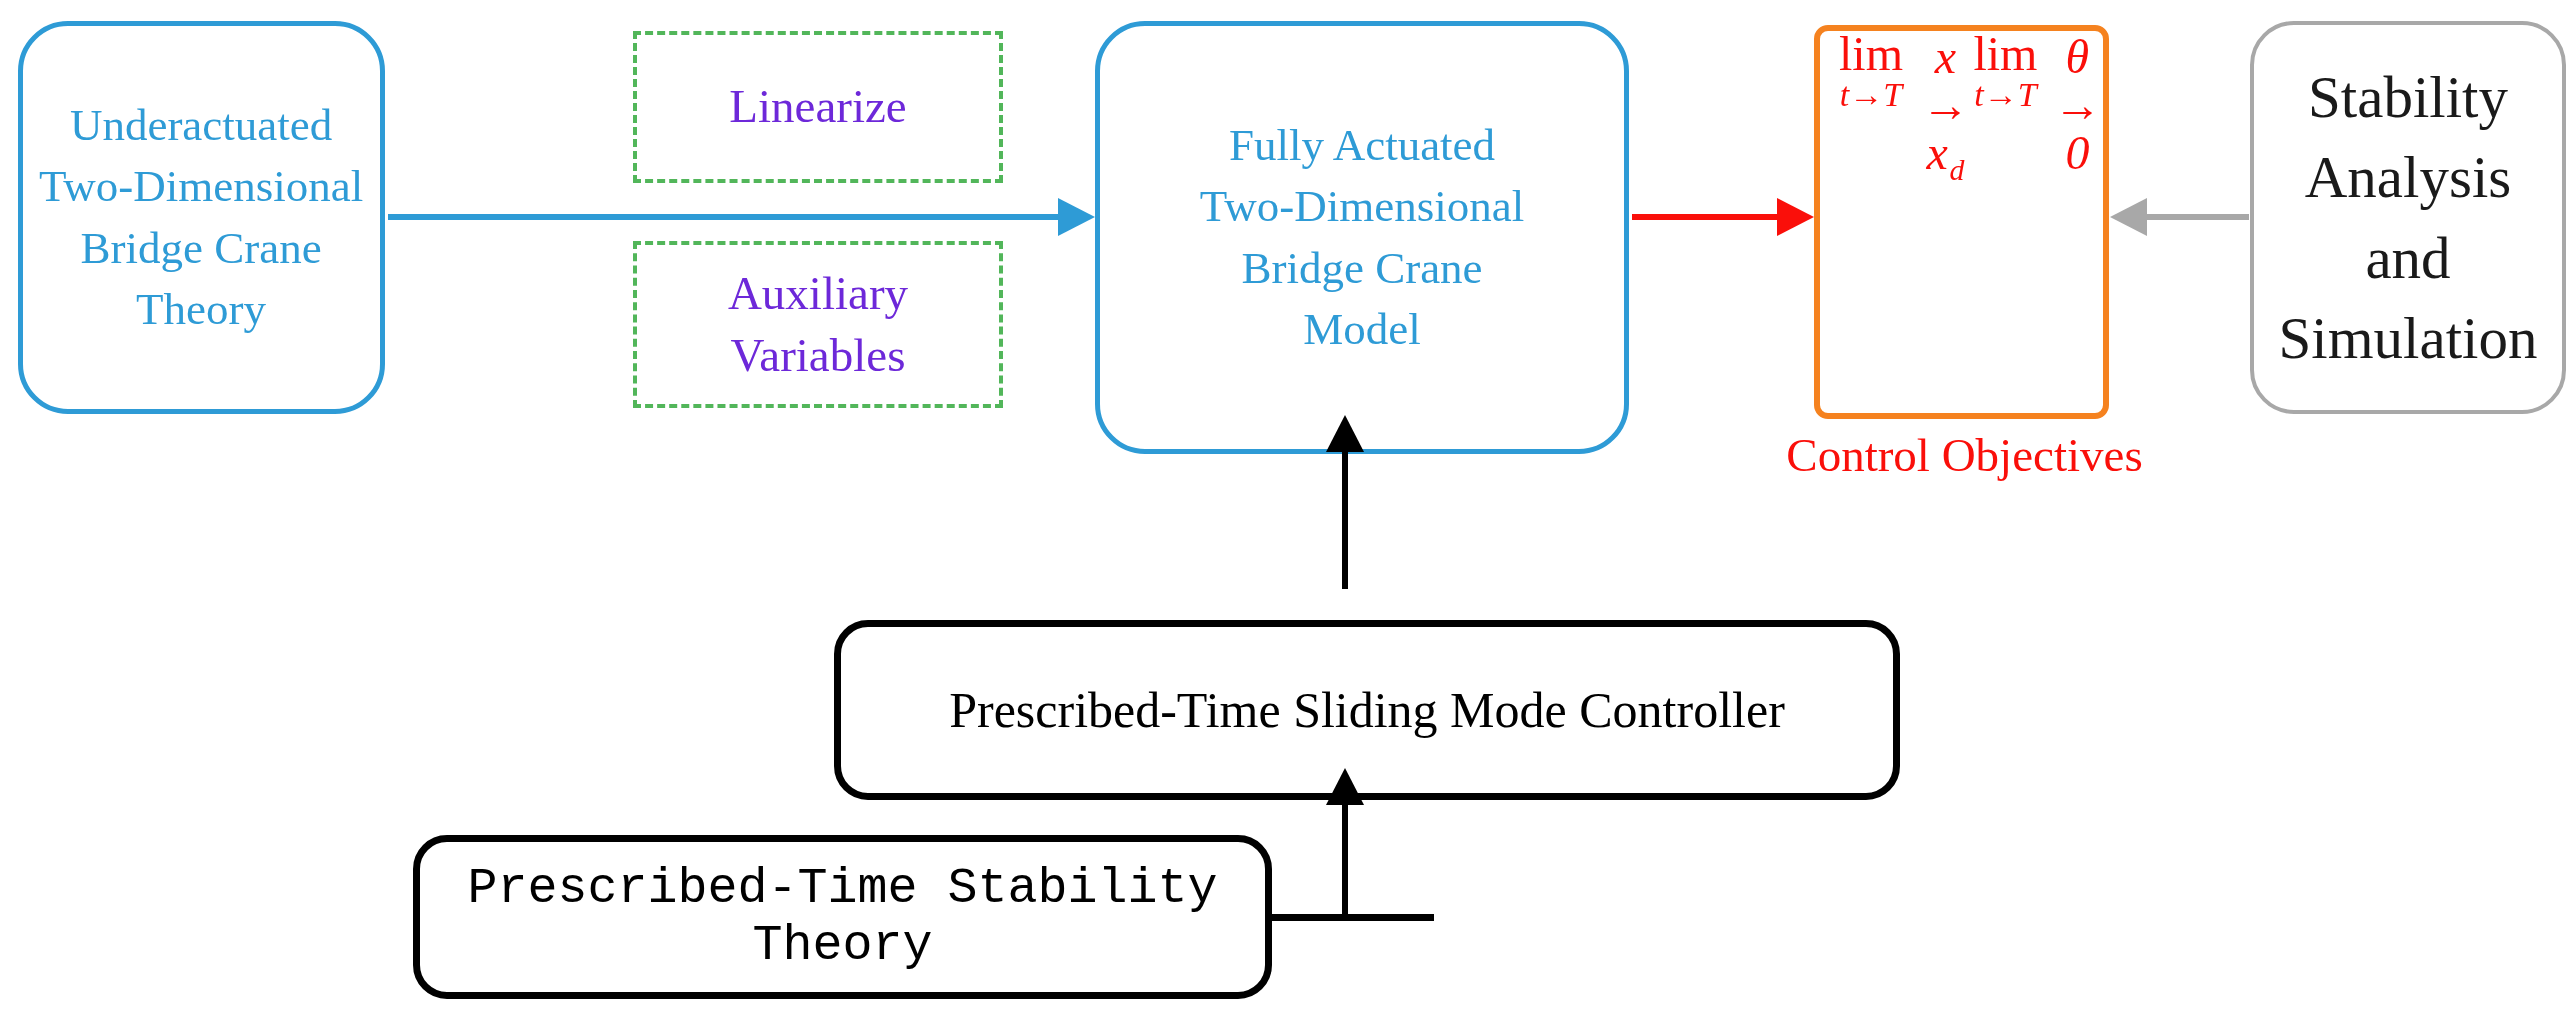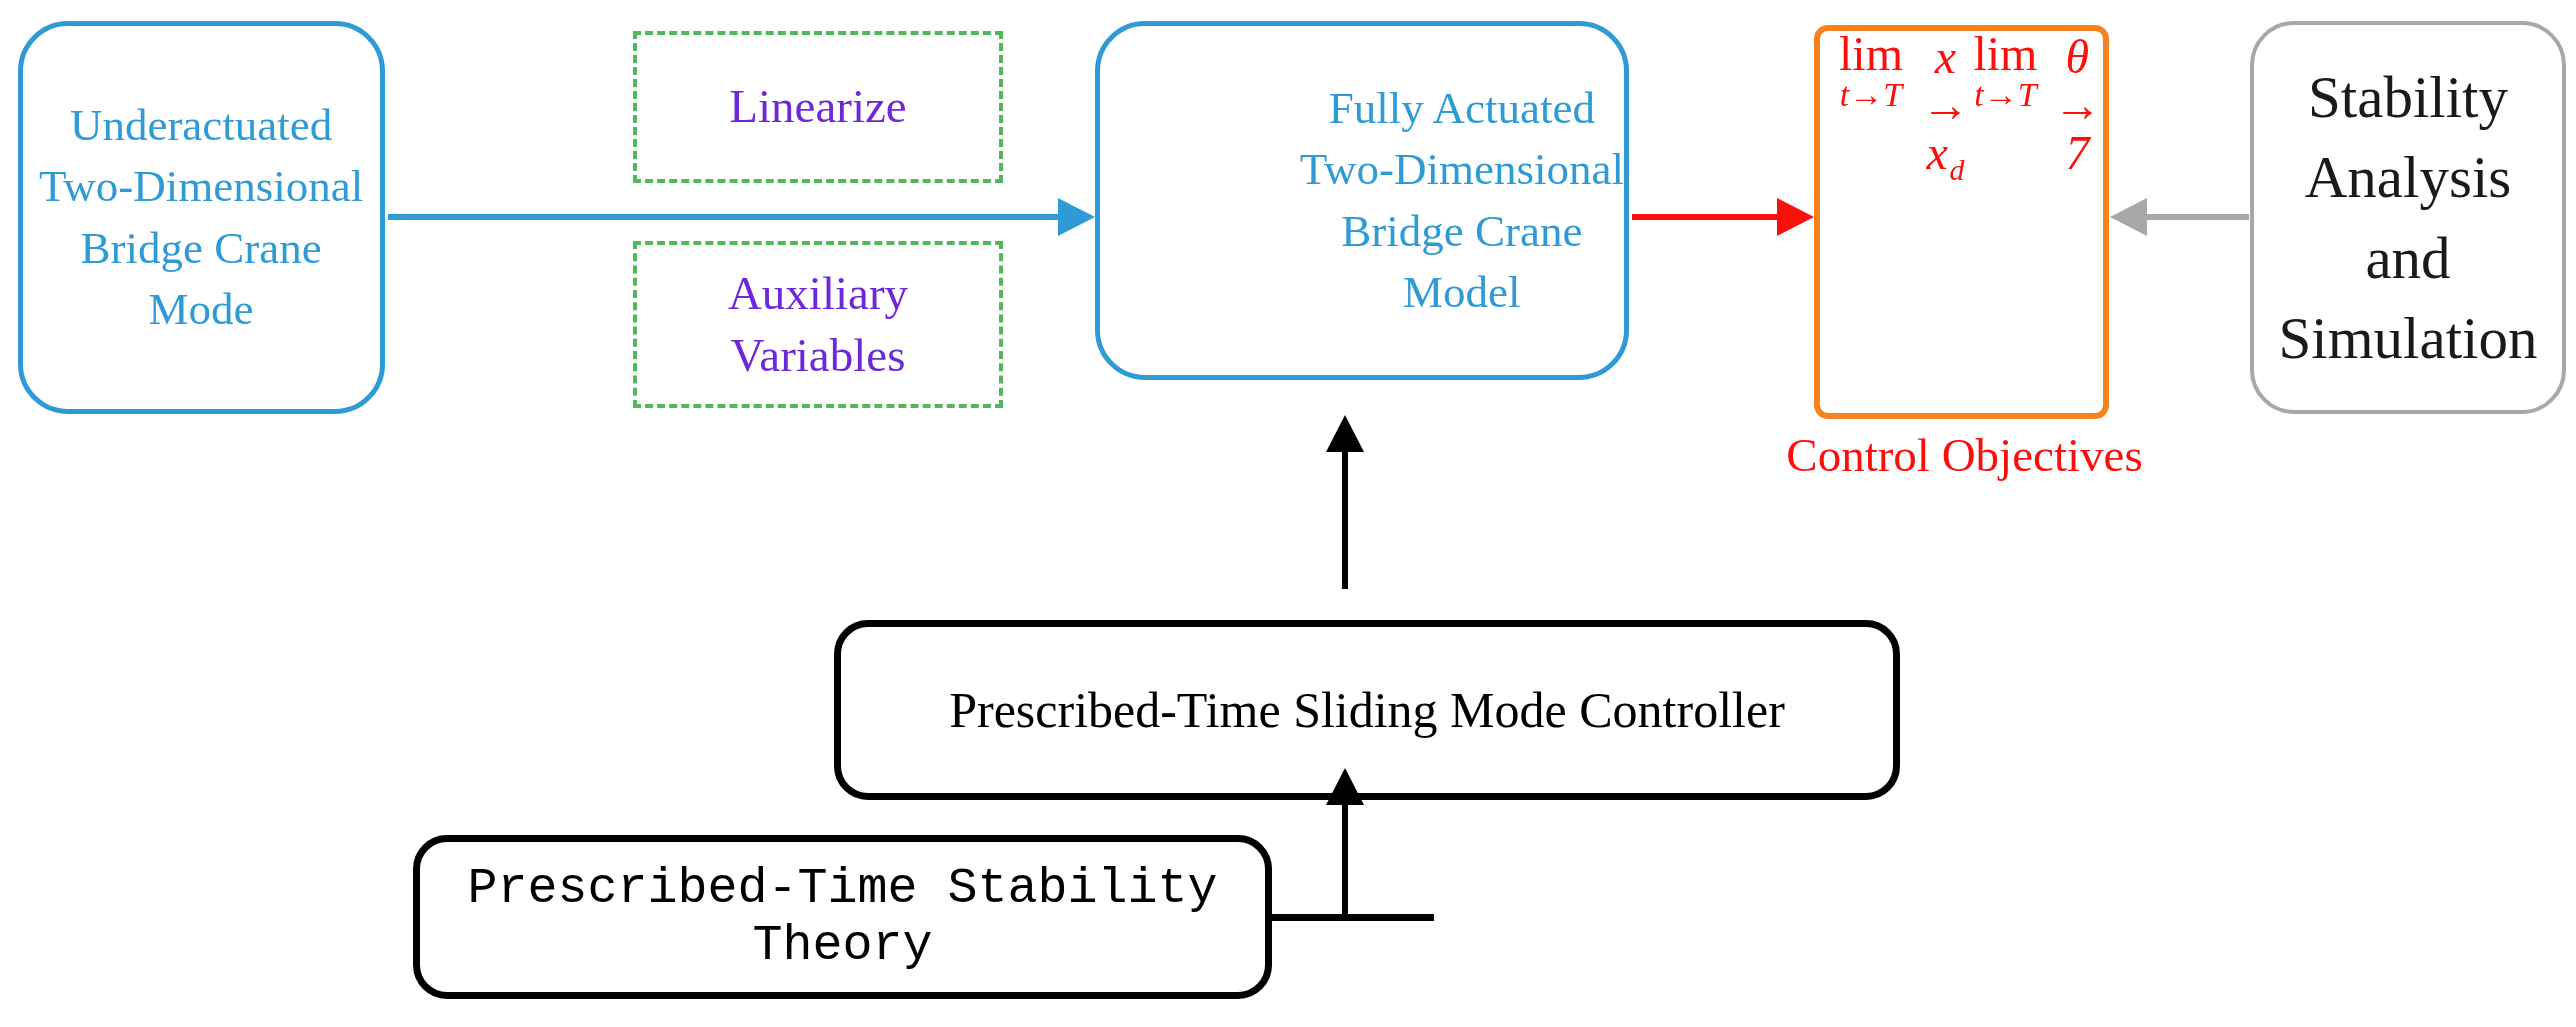--- a/index.html
+++ b/index.html
@@ -14,21 +14,21 @@
     position:absolute;
     display:flex;align-items:center;justify-content:center;
     text-align:center;
     background:#ffffff;
     box-sizing:border-box;
   }
   .node .label{white-space:pre-line;}
   
   .blue-box{border:5.6px solid #2e9bd6;border-radius:50px;color:#2e9bd6;font-size:45px;line-height:1.36;}
   .box-underactuated{left:17.6px;top:21px;width:367px;height:393px;}
-  .box-fully{left:1095px;top:21px;width:534px;height:359px;justify-content:flex-end;}
+  .box-fully{left:1095px;top:21px;width:534px;height:433px;}
   
   .green-box{border:4.8px dashed #52b65a;color:#6d28d9;font-size:47px;line-height:1.3;}
   .box-linearize{left:633px;top:30.5px;width:370px;height:152px;}
   .box-auxiliary{left:633px;top:241px;width:370px;height:167px;}
   
   .orange-box{left:1814px;top:25px;width:295px;height:394px;border:6.4px solid #f5821f;border-radius:14px;
     align-items:flex-start;justify-content:center;padding-left:19px;}
   .lim-line{display:flex;align-items:flex-start;color:#fa0f0a;}
   .lim-line.first{margin-bottom:16px;}
   .lim-block{display:inline-flex;flex-direction:column;align-items:center;margin-right:16px;}
@@ -63,21 +63,21 @@
 </style>
 </head>
 <body>
 
 <div class="canvas">
 
   <div class="node blue-box box-underactuated">
     <div class="label">Underactuated
 Two-Dimensional
 Bridge Crane
-Mode</div>
+Theory</div>
   </div>
 
   <div class="node green-box box-linearize">
     <div class="label">Linearize</div>
   </div>
 
   <div class="node green-box box-auxiliary">
     <div class="label">Auxiliary
 Variables</div>
   </div>
@@ -105,21 +105,21 @@
         <span class="lim-word">lim</span>
         <span class="lim-sub">t→T</span>
       </span>
       <span class="expr"><span>x → x</span><sub>d</sub></span>
     </div>
     <div class="lim-line">
       <span class="lim-block">
         <span class="lim-word">lim</span>
         <span class="lim-sub">t→T</span>
       </span>
-      <span class="expr">θ → 7</span>
+      <span class="expr">θ → 0</span>
     </div>
   </div>
 
   <div class="caption">Control Objectives</div>
 
   <div>
     <div class="head head-left-gray" style="left:2110px;top:198px;"></div>
     <div class="shaft-h gray-fill" style="left:2145px;top:214px;width:104px;"></div>
   </div>
 

